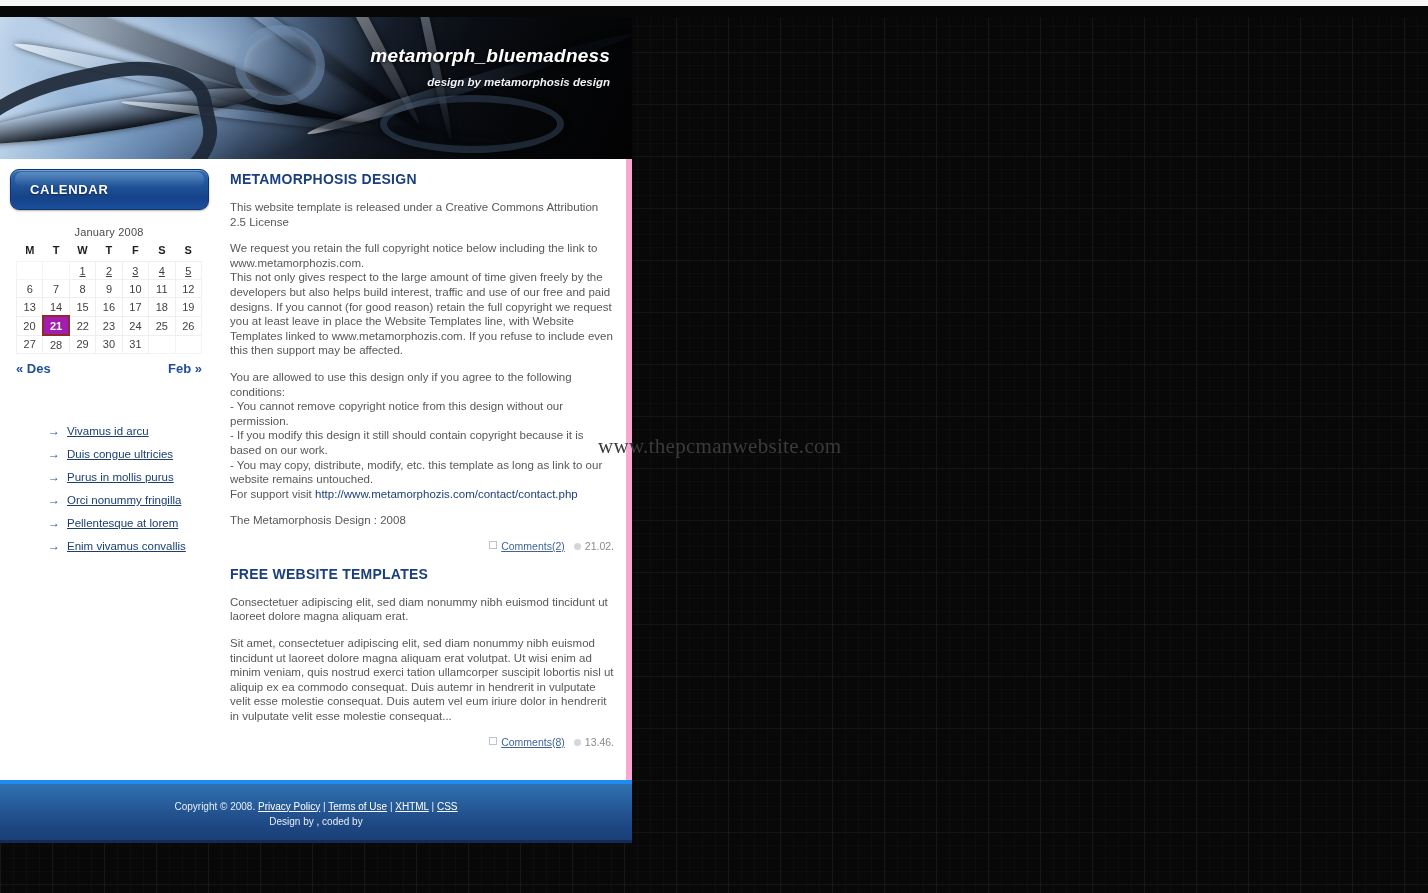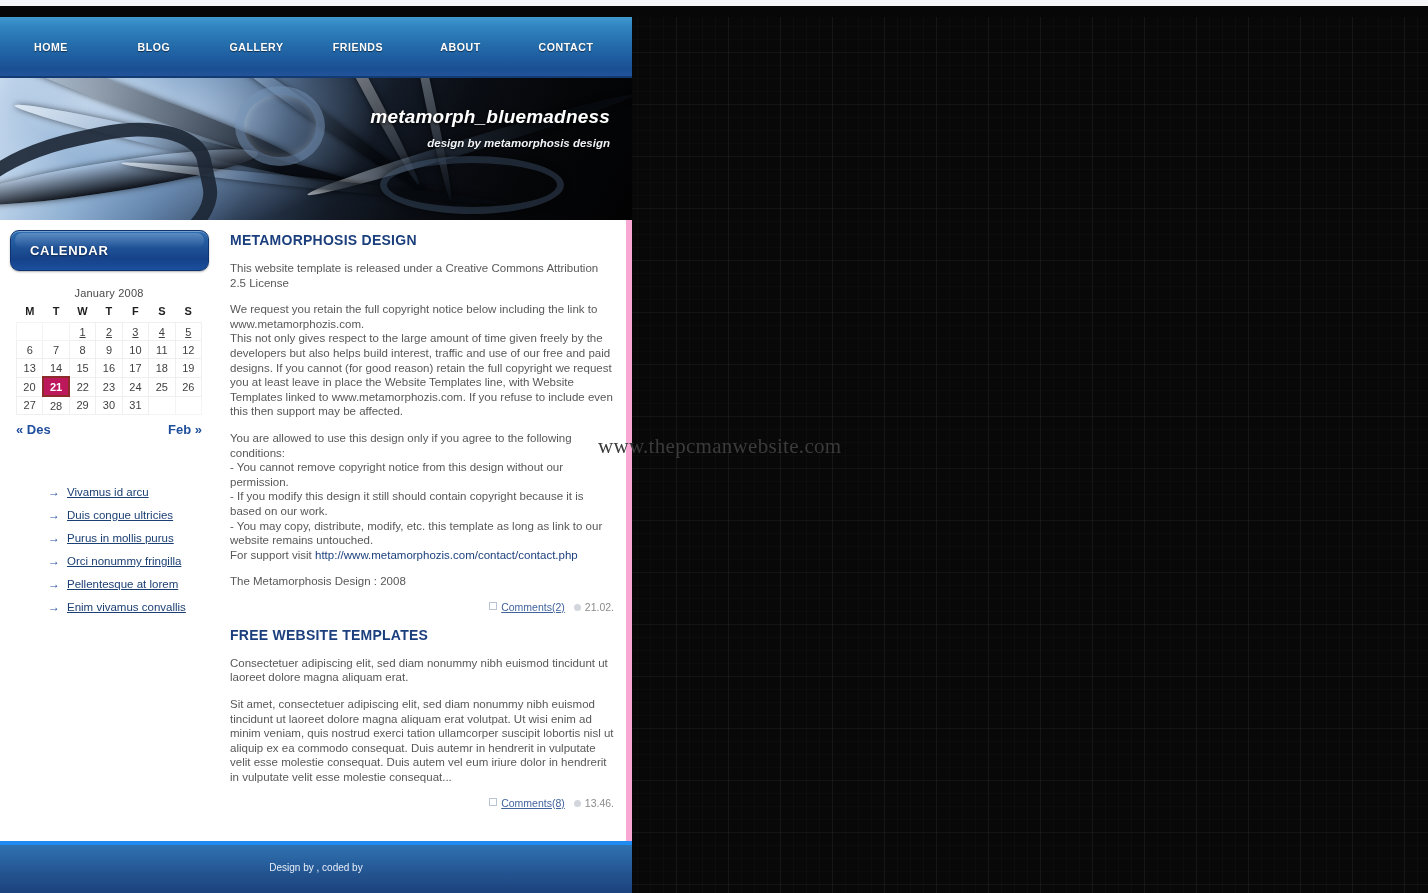--- a/index.html
+++ b/index.html
@@ -244,21 +244,21 @@
     color: #3f3f3f;
     border: 1px solid #efefef;
     padding: 0;
   }
   #calendar td.empty { border-color: #f4f4f4; }
   #calendar td a {
     color: #3f3f3f;
     text-decoration: underline;
   }
   #calendar td.today {
-    background: #be185d;
+    background: #a21caf;
     border: 2px solid #8d2b2b;
     color: #ffffff;
     font-weight: bold;
   }
   #cal-nav {
     width: 186px;
     display: flex;
     justify-content: space-between;
     margin-top: 7px;
     font-size: 13px;
@@ -368,28 +368,20 @@
 <body>
 
 <div id="backdrop"></div>
 <div id="top-white-strip"></div>
 <div id="top-black-strip"></div>
 
 <div id="watermark">www.thepcmanwebsite.com</div>
 
 <div id="page">
 
-  <div id="nav">
-    <div class="nav-item">HOME</div>
-    <div class="nav-item">BLOG</div>
-    <div class="nav-item">GALLERY</div>
-    <div class="nav-item">FRIENDS</div>
-    <div class="nav-item">ABOUT</div>
-    <div class="nav-item">CONTACT</div>
-  </div>
 
   <div id="hero">
     <div id="hero-art">
       <div class="tube" id="t1"></div>
       <div class="tube" id="t2"></div>
       <div class="tube" id="t3"></div>
       <div class="tube" id="t4"></div>
       <div class="tube" id="t5"></div>
       <div class="tube" id="t6"></div>
       <div class="tube" id="t7"></div>
@@ -509,16 +501,17 @@
             <div class="para">Consectetuer adipiscing elit, sed diam nonummy nibh euismod tincidunt ut laoreet dolore magna aliquam erat.</div>
             <div class="para">Sit amet, consectetuer adipiscing elit, sed diam nonummy nibh euismod tincidunt ut laoreet dolore magna aliquam erat volutpat. Ut wisi enim ad minim veniam, quis nostrud exerci tation ullamcorper suscipit lobortis nisl ut aliquip ex ea commodo consequat. Duis autemr in hendrerit in vulputate velit esse molestie consequat. Duis autem vel eum iriure dolor in hendrerit in vulputate velit esse molestie consequat...</div>
             <div class="meta"><span class="mi-box"></span><span class="comments">Comments(8)</span><span class="mi-dot"></span><span class="time">13.46.</span></div>
           </div>
         </div>
     </div>
 
   </div>
 
   <div id="footer">
+    <div id="footer-line1">Copyright © 2008. <a>Privacy Policy</a><span class="fsep"> | </span><a>Terms of Use</a><span class="fsep"> | </span><a>XHTML</a><span class="fsep"> | </span><a>CSS</a></div>
     <div id="footer-line2">Design by , coded by </div>
   </div>
 
 </div>
 
 </body></html>

